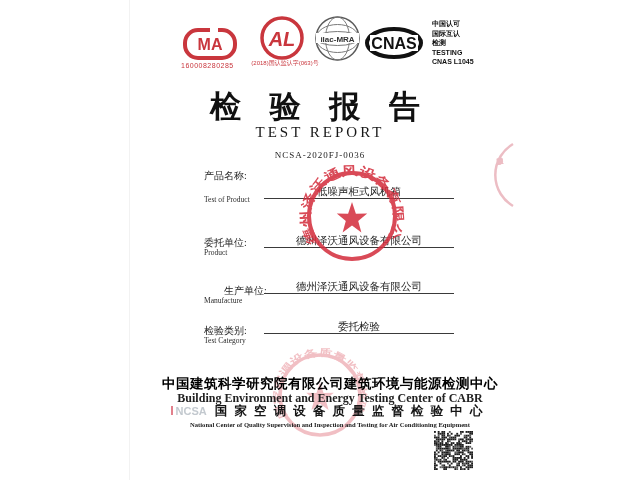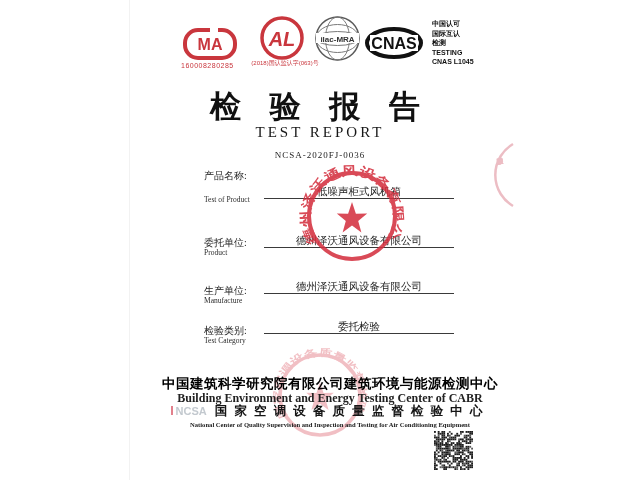--- a/index.html
+++ b/index.html
@@ -90,21 +90,21 @@
   <div class="abs f-label-cn" style="top:169px;">产品名称:</div>
   <div class="abs f-label-en" style="top:195px;">Test of Product</div>
   <div class="abs f-value" style="top:185px;">低噪声柜式风机箱</div>
   <div class="abs f-line" style="top:198px;"></div>
 
   <div class="abs f-label-cn" style="top:236px;">委托单位:</div>
   <div class="abs f-label-en" style="top:248px;">Product</div>
   <div class="abs f-value" style="top:234px;">德州泽沃通风设备有限公司</div>
   <div class="abs f-line" style="top:247px;"></div>
 
-  <div class="abs f-label-cn" style="top:284px;">生产单位:</div>
+  <div class="abs f-label-cn" style="top:284px;margin-left:20px;">生产单位:</div>
   <div class="abs f-label-en" style="top:296px;">Manufacture</div>
   <div class="abs f-value" style="top:280px;">德州泽沃通风设备有限公司</div>
   <div class="abs f-line" style="top:293px;"></div>
 
   <div class="abs f-label-cn" style="top:324px;">检验类别:</div>
   <div class="abs f-label-en" style="top:336px;">Test Category</div>
   <div class="abs f-value" style="top:320px;">委托检验</div>
   <div class="abs f-line" style="top:333px;"></div>
 
   <svg class="abs stamp" style="left:297px;top:161px;opacity:.87;" width="110" height="110" viewBox="0 0 110 110">

